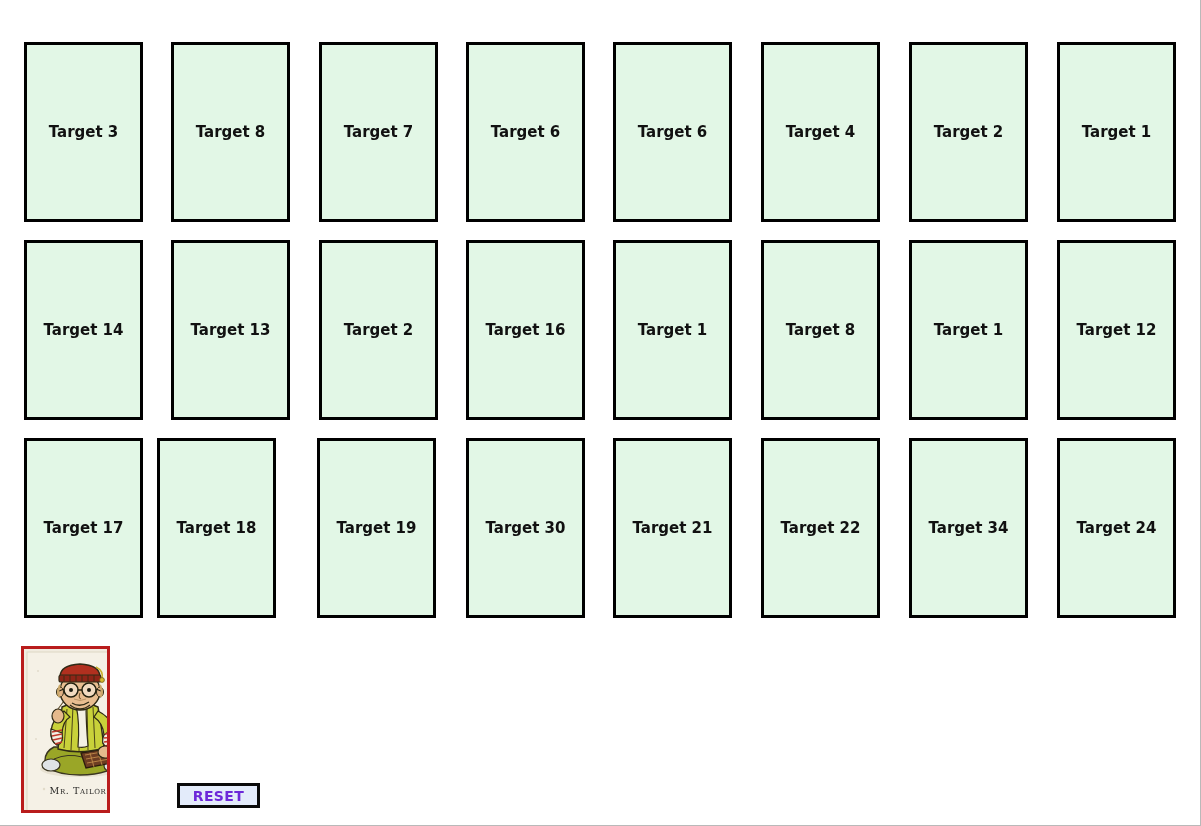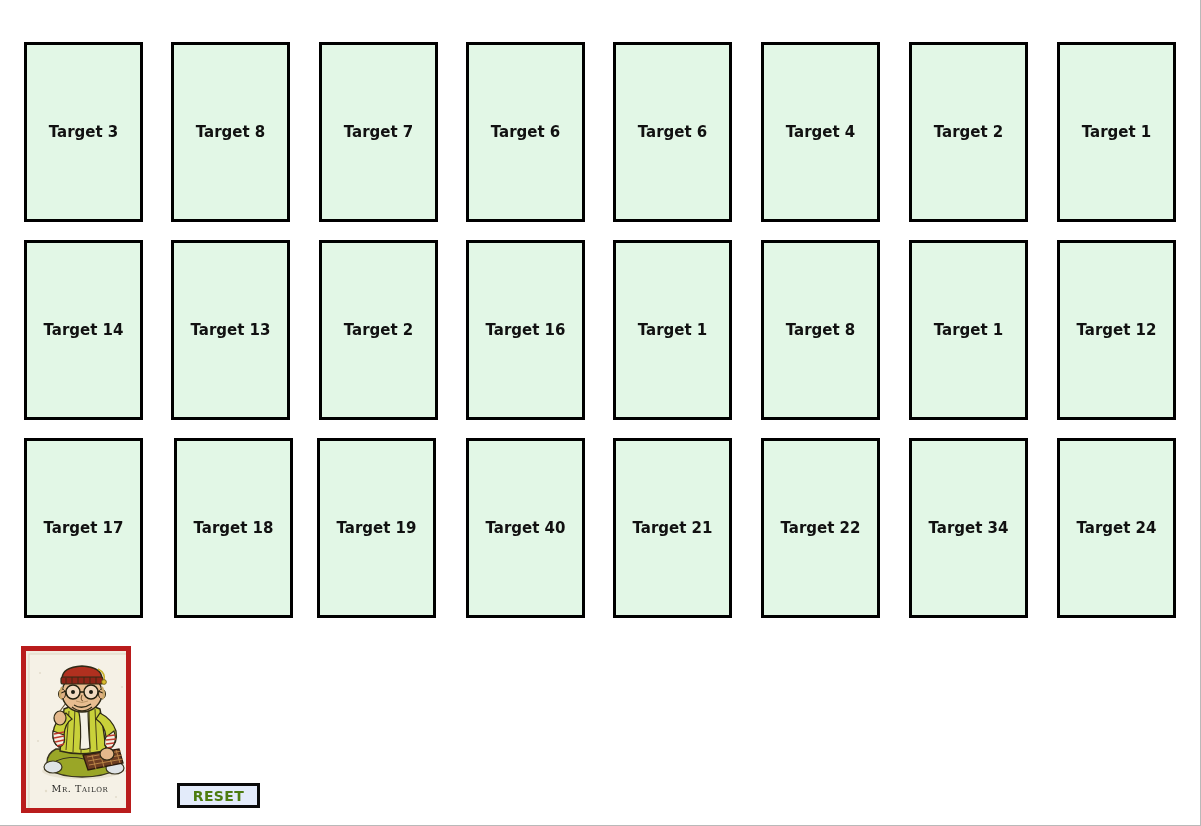--- a/index.html
+++ b/index.html
@@ -90,24 +90,24 @@
     white-space: nowrap;
     cursor: pointer;
     user-select: none;
   }
 
   
   .card-wrap {
     position: absolute;
     left: 21px;
     top: 646px;
-    width: 110px;
+    width: 89px;
     height: 167px;
     box-sizing: border-box;
-    border: 5px solid #b91c1c;
+    border: 3px solid #b91c1c;
     background: #f3efe2;
     overflow: hidden;
   }
   .card-svg { display: block; width: 108px; height: 165px; }
   .card-caption {
     position: absolute;
     left: 0;
     bottom: 14px;
     width: 108px;
     text-align: center;
@@ -121,21 +121,21 @@
   
   .reset-btn {
     position: absolute;
     left: 177px;
     top: 783px;
     width: 83px;
     height: 25px;
     box-sizing: border-box;
     background: #e3ebfa;
     border: 3px solid #0a0a0a;
-    color: #4d7c0f;
+    color: #6d28d9;
     font-size: 14px;
     font-weight: bold;
     font-family: "DejaVu Sans", sans-serif;
     display: flex;
     align-items: center;
     justify-content: center;
     letter-spacing: .4px;
     cursor: pointer;
     user-select: none;
     padding: 0;
@@ -166,23 +166,23 @@
       <div class="target" style="left:295px">Target 2</div>
       <div class="target" style="left:442px">Target 16</div>
       <div class="target" style="left:589px">Target 1</div>
       <div class="target" style="left:737px">Target 8</div>
       <div class="target" style="left:885px">Target 1</div>
       <div class="target" style="left:1033px">Target 12</div>
     </div>
 
     <div class="row">
       <div class="target" style="left:0px">Target 17</div>
-      <div class="target" style="left:150px">Target 18</div>
+      <div class="target" style="left:133px">Target 18</div>
       <div class="target" style="left:293px">Target 19</div>
-      <div class="target" style="left:442px">Target 40</div>
+      <div class="target" style="left:442px">Target 30</div>
       <div class="target" style="left:589px">Target 21</div>
       <div class="target" style="left:737px">Target 22</div>
       <div class="target" style="left:885px">Target 34</div>
       <div class="target" style="left:1033px">Target 24</div>
     </div>
 
   </div>
 
   <div class="card-wrap">
     <svg class="card-svg" viewBox="0 0 108 165">

